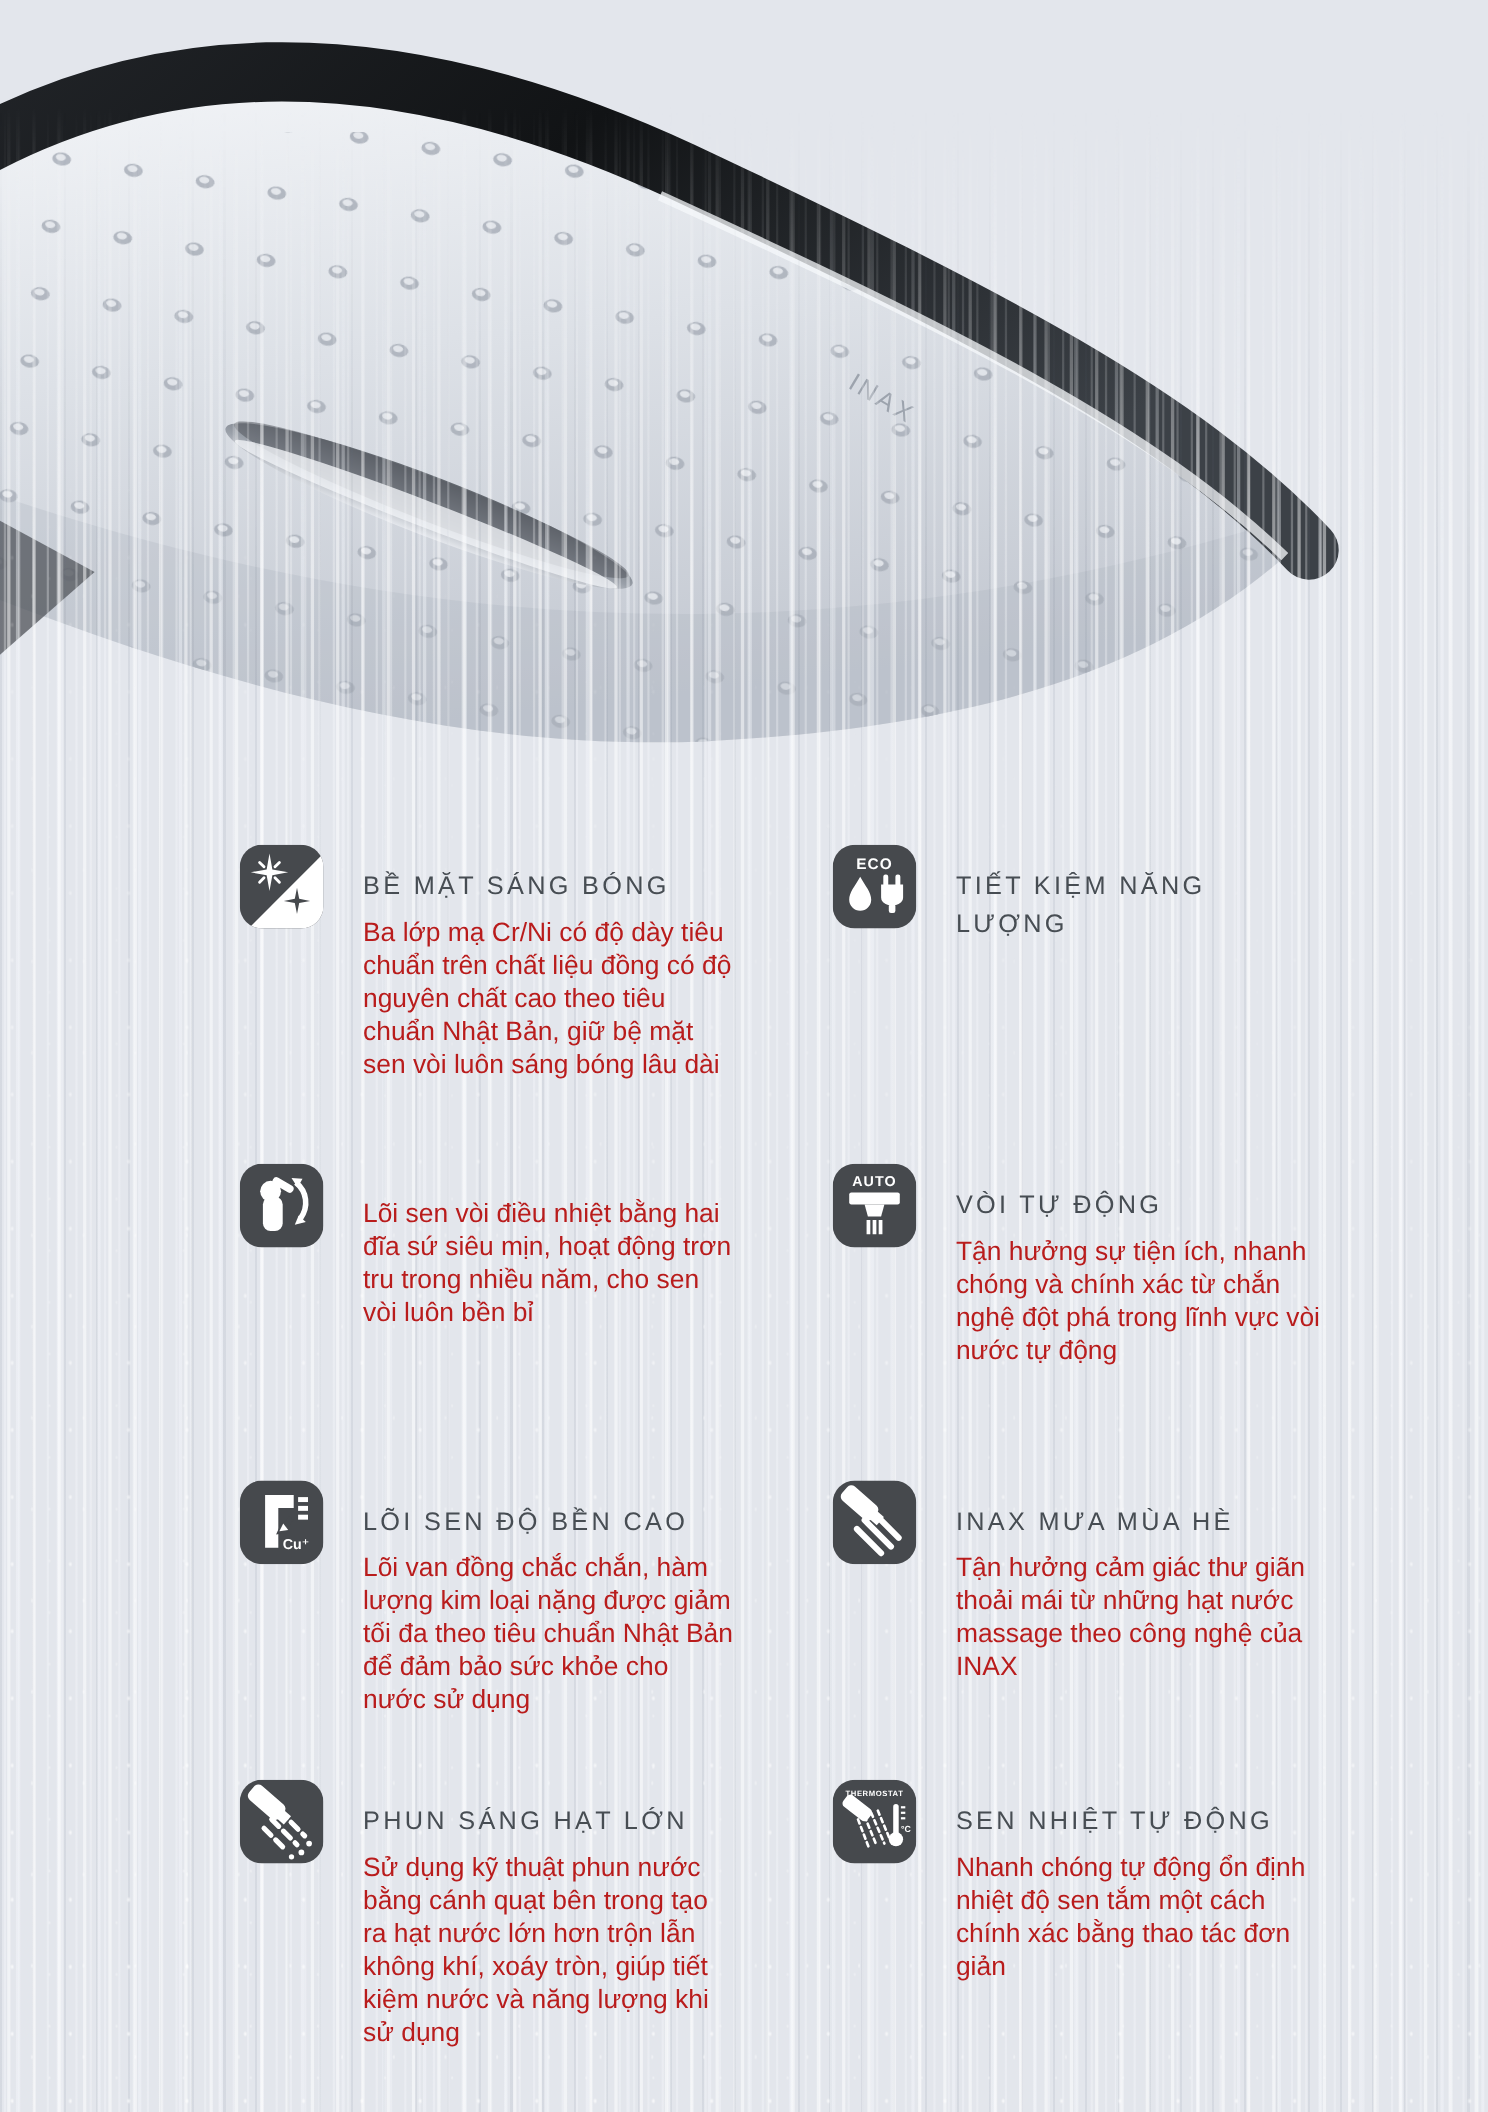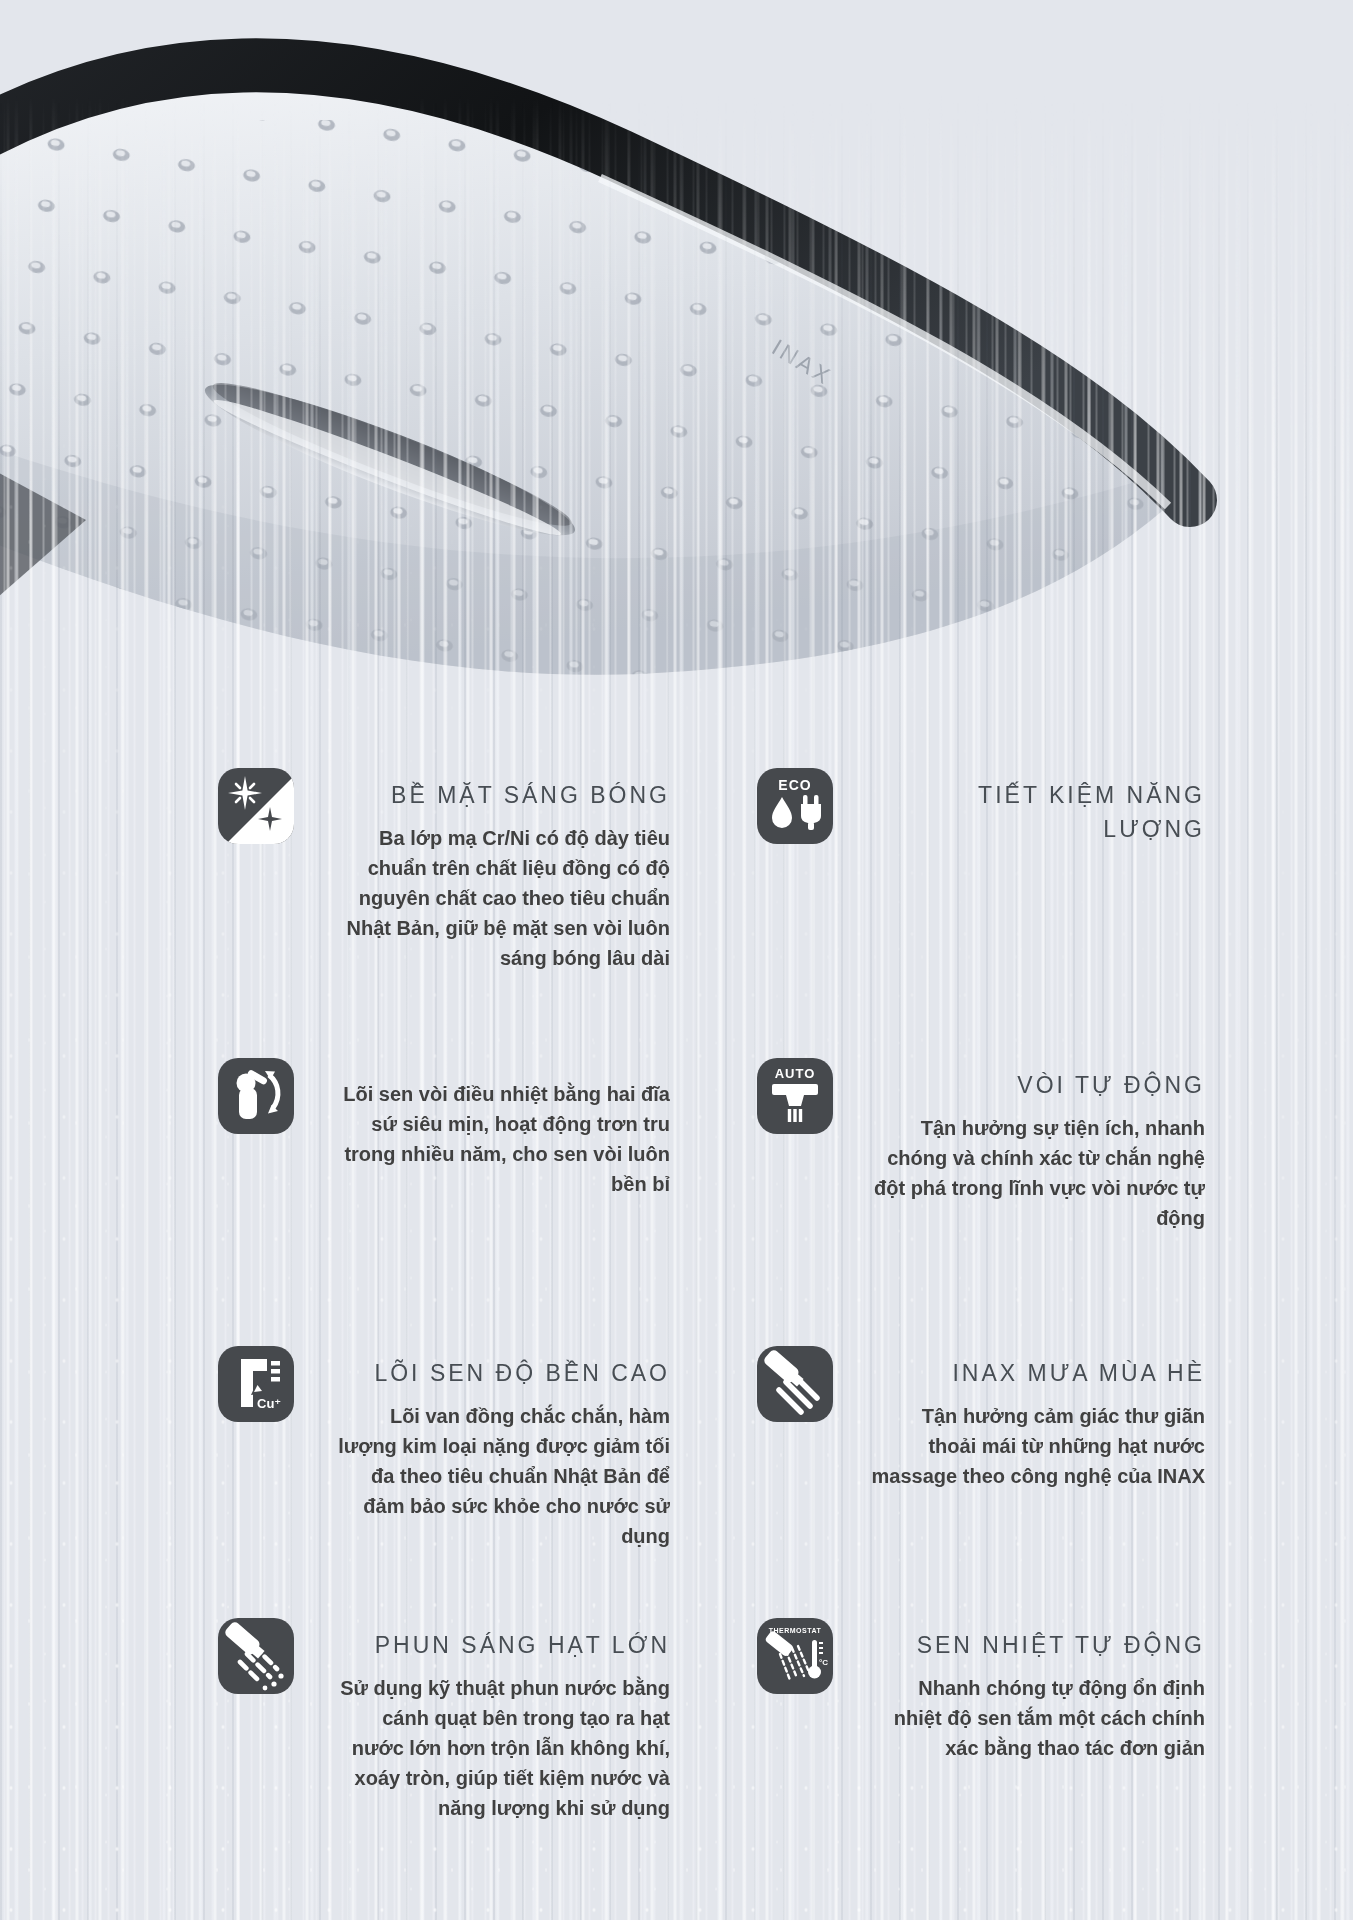--- a/index.html
+++ b/index.html
@@ -33,27 +33,27 @@
       radial-gradient(2px 3px at 45px 9px,  rgba(255,255,255,0.55), rgba(255,255,255,0) 70%);
     background-size:53px 61px, 47px 83px, 61px 47px;
     -webkit-mask-image:linear-gradient(195deg, transparent 30%, rgba(0,0,0,0.7) 62%, #000 95%);
     mask-image:linear-gradient(195deg, transparent 30%, rgba(0,0,0,0.7) 62%, #000 95%);
   }
   .features{position:absolute;inset:0;z-index:5;}
   .feature{position:absolute;width:470px;}
   .icon{
     position:absolute;left:0;top:0;width:76px;height:76px;
   }
-  .ftext{position:absolute;left:112px;top:10px;width:340px;text-align:right;}
+  .ftext{position:absolute;left:112px;top:20px;width:340px;}
   .ftitle{
     margin:0;font-size:23px;font-weight:400;letter-spacing:3px;
     color:#474d53;line-height:34px;white-space:pre-line;
   }
   .fbody{
-    margin:11px 0 0 0;font-size:20px;font-weight:700;color:#404040;line-height:30px;
+    margin:11px 0 0 0;font-size:24px;font-weight:400;color:#b91c1c;line-height:30px;
   }
   .feature.right .ftext{width:336px;}
 </style>
 </head>
 <body>
 
 <svg class="hero" width="1353" height="790" viewBox="0 0 1353 790">
   <defs>
     <linearGradient id="faceGrad" x1="0" y1="0" x2="0.25" y2="1">
       <stop offset="0" stop-color="#f2f4f7"></stop>

